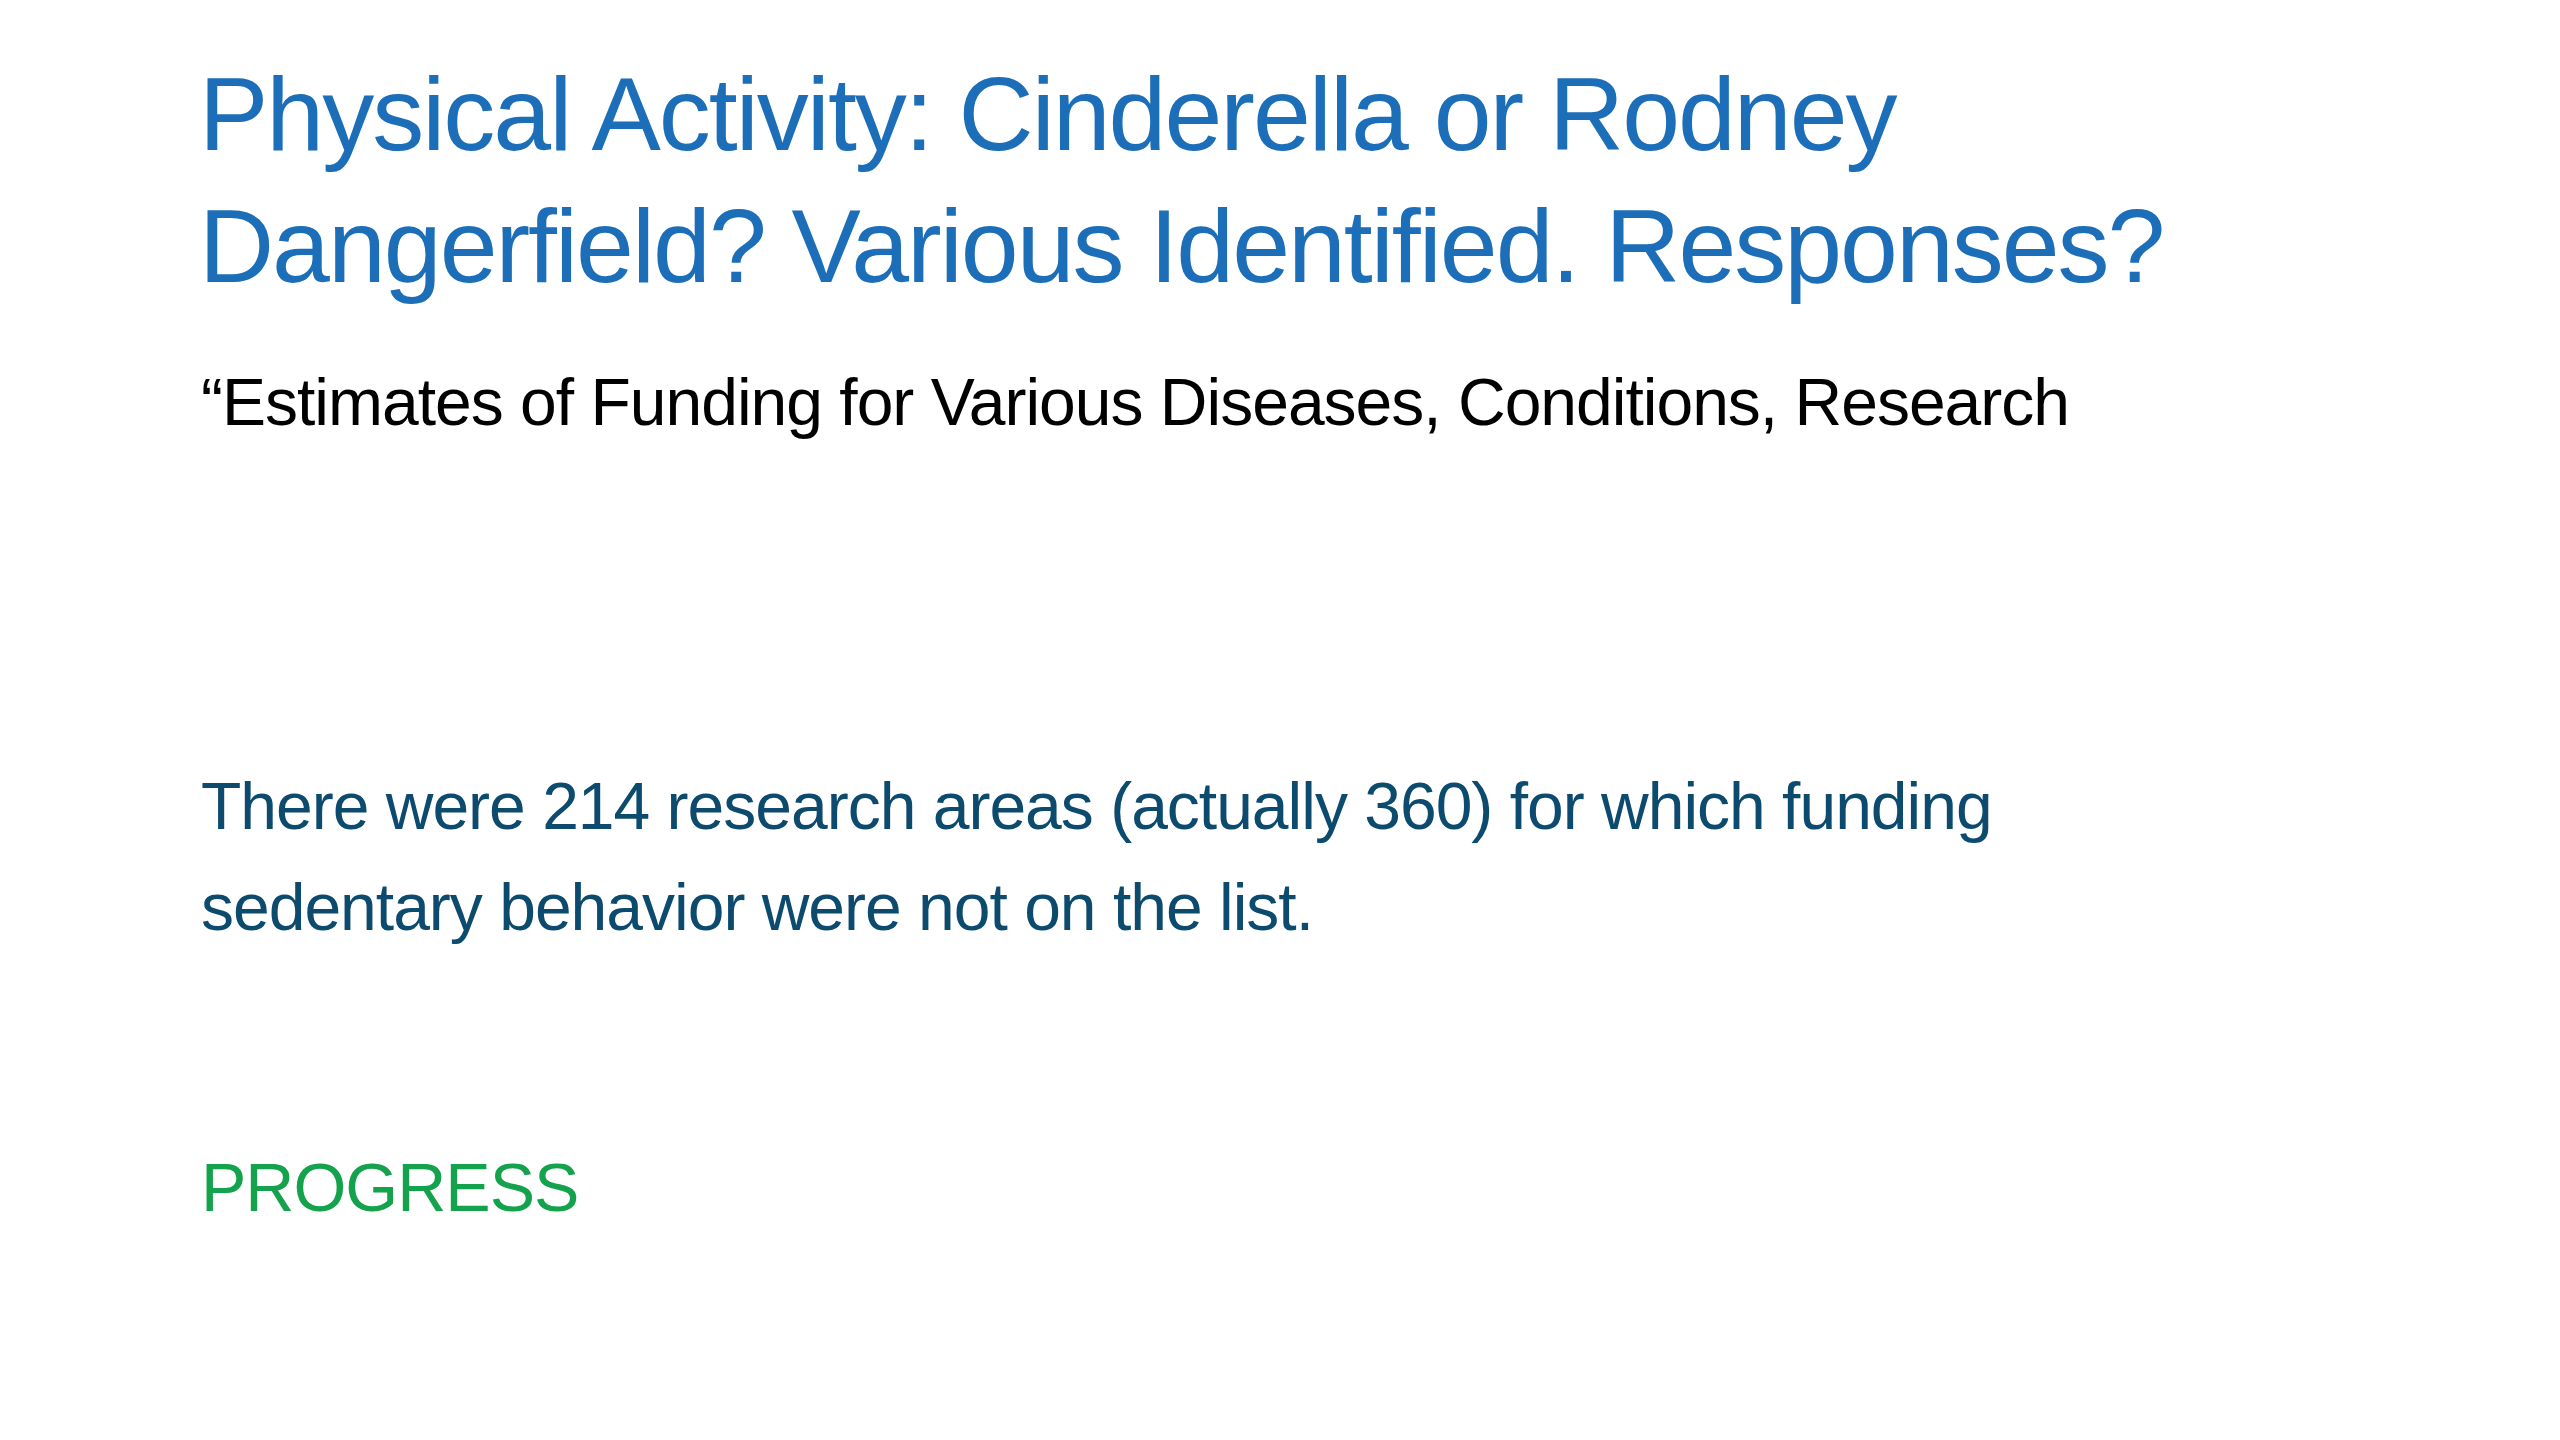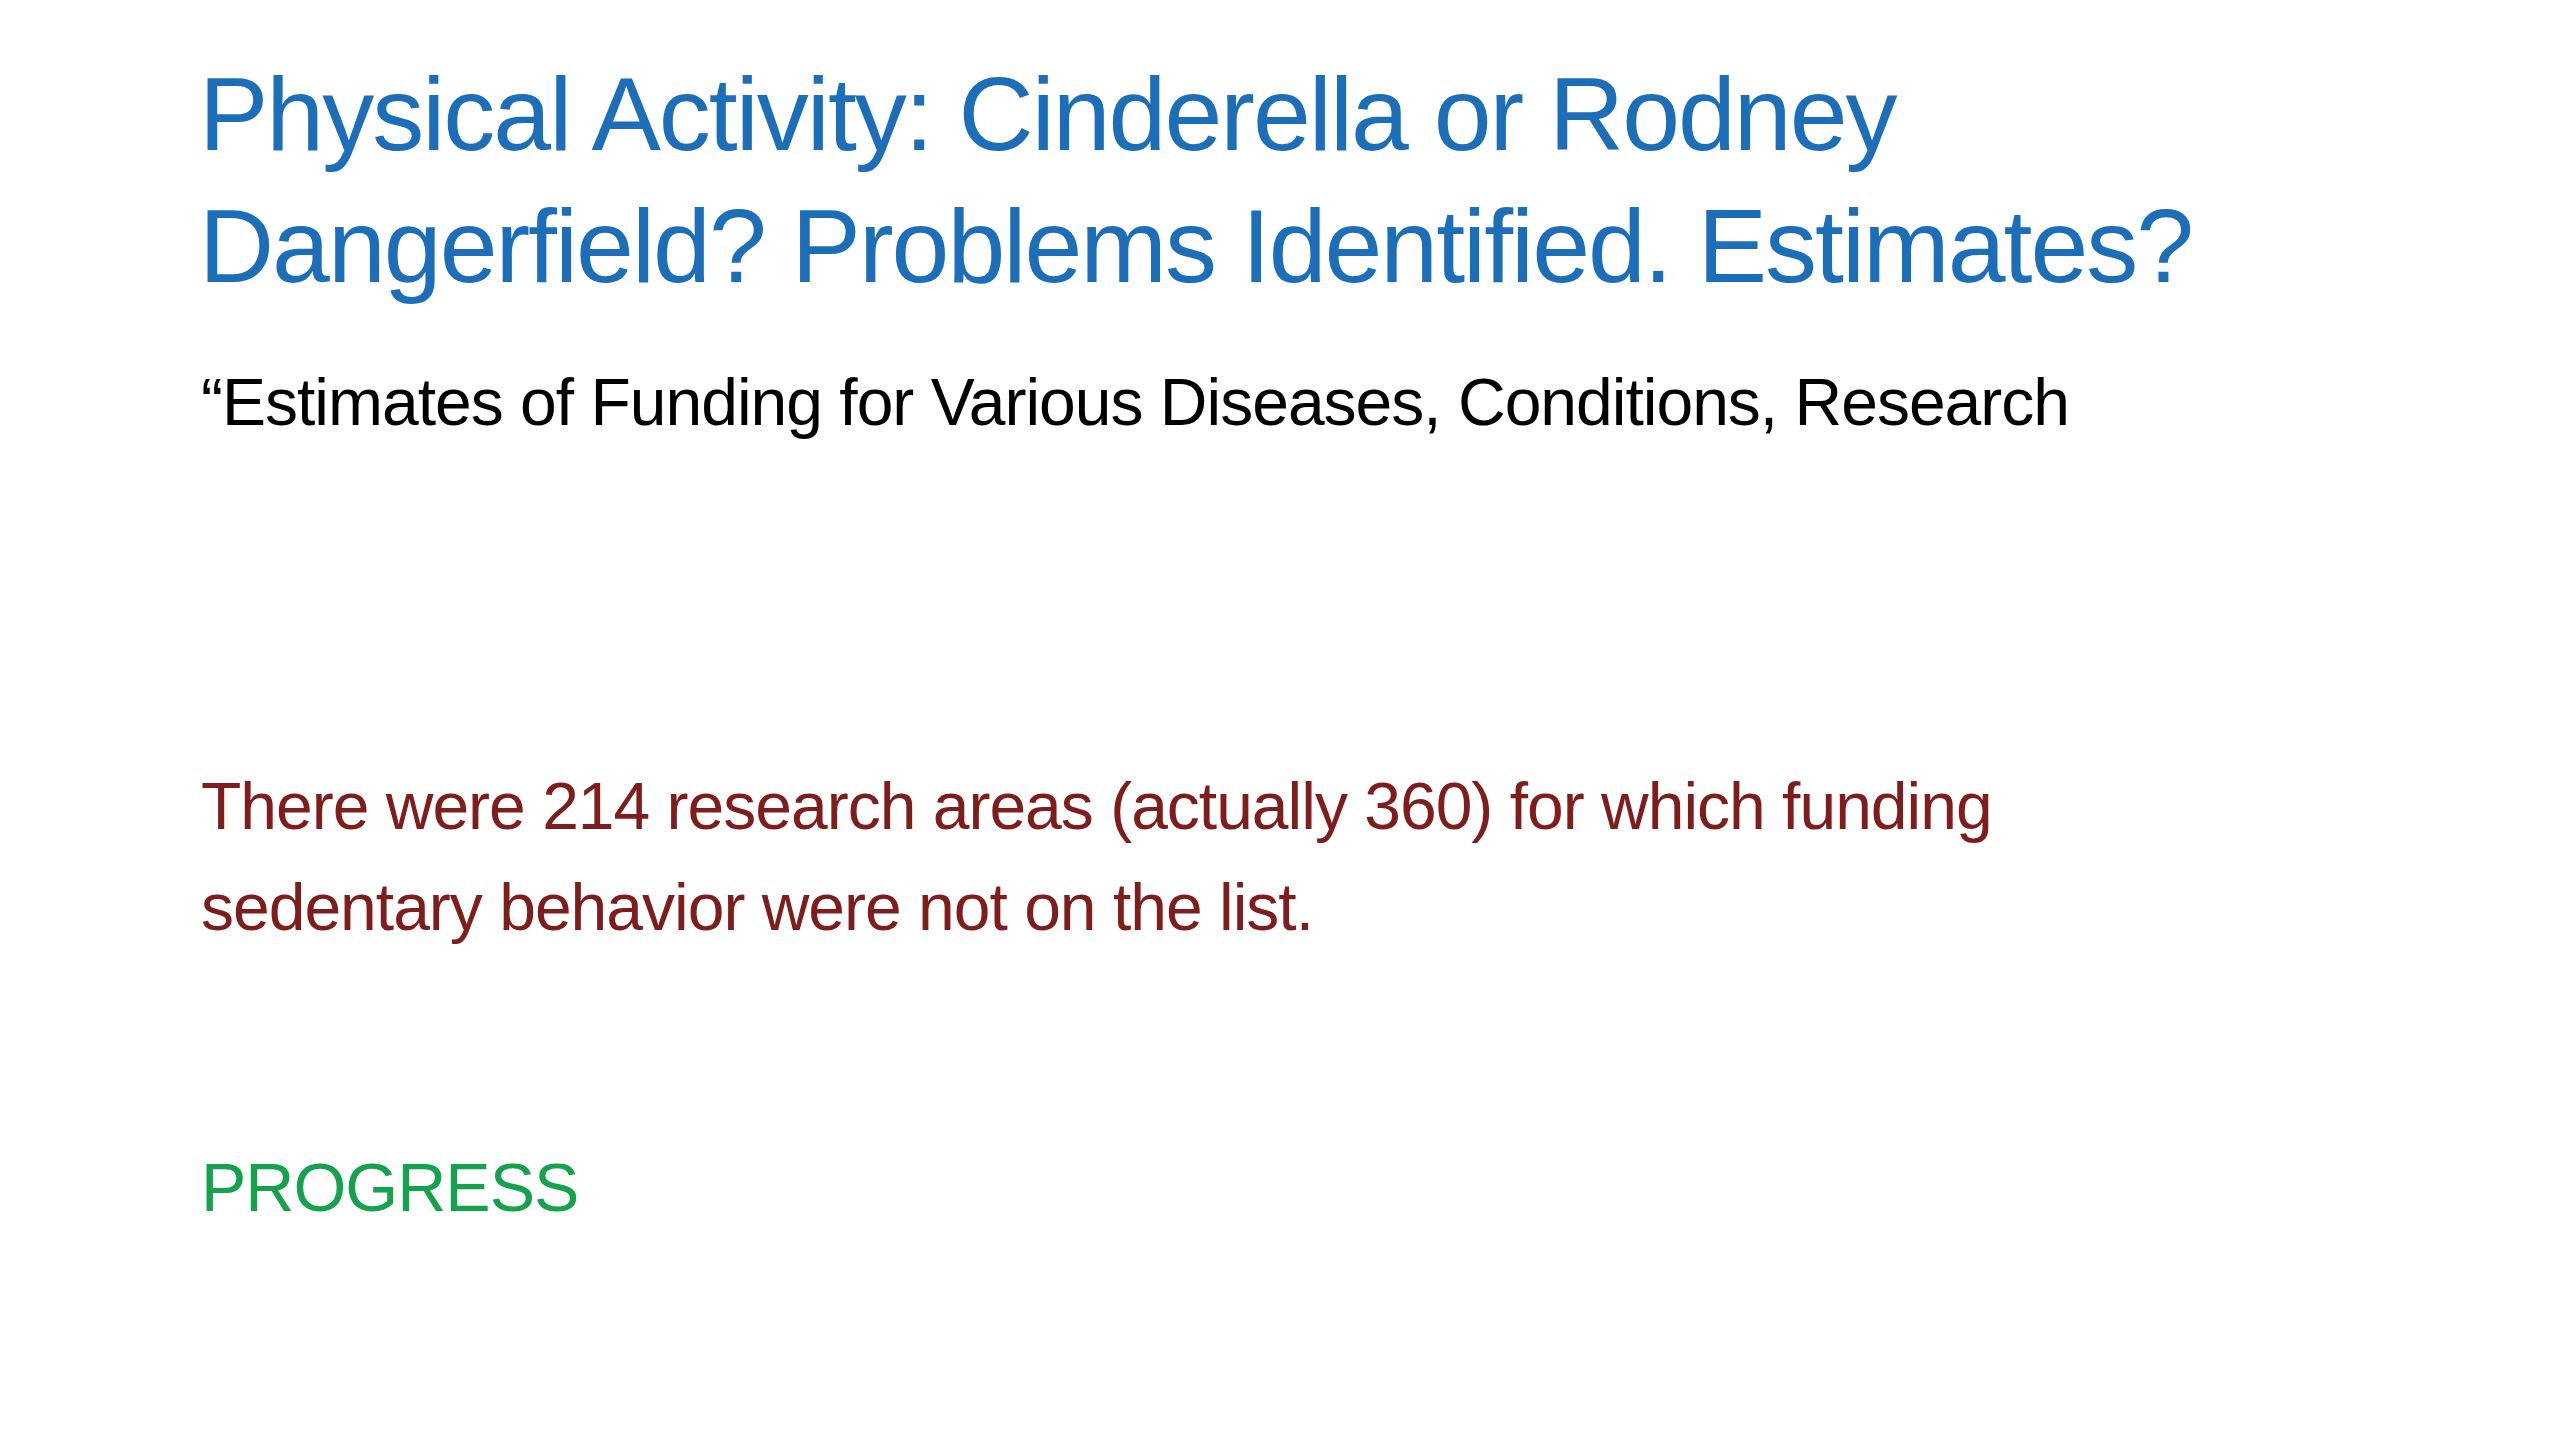--- a/index.html
+++ b/index.html
@@ -57,27 +57,27 @@
     white-space: nowrap;
   }
 </style>
 </head>
 <body>
 
 <div class="slide" style="background: rgb(255, 255, 255);">
 
   <div class="slide-title" style="color: rgb(28, 110, 184);">
     <div class="line">Physical Activity: Cinderella or Rodney</div>
-    <div class="line">Dangerfield? Problems Identified. Estimates?</div>
+    <div class="line">Dangerfield? Various Identified. Responses?</div>
   </div>
 
   <div class="body-para para-1" style="color: rgb(0, 0, 0);">
     <div class="line">“Estimates of Funding for Various Diseases, Conditions, Research</div>
   </div>
 
-  <div class="body-para para-2" style="color: #7f1d1d;">
+  <div class="body-para para-2" style="color: #0c4a6e;">
     <div class="line">There were 214 research areas (actually 360) for which funding</div>
     <div class="line">sedentary behavior were not on the list.</div>
   </div>
 
   <div class="progress-heading" style="color: rgb(20, 162, 77);">PROGRESS</div>
 
 </div>
 
 </body></html>

